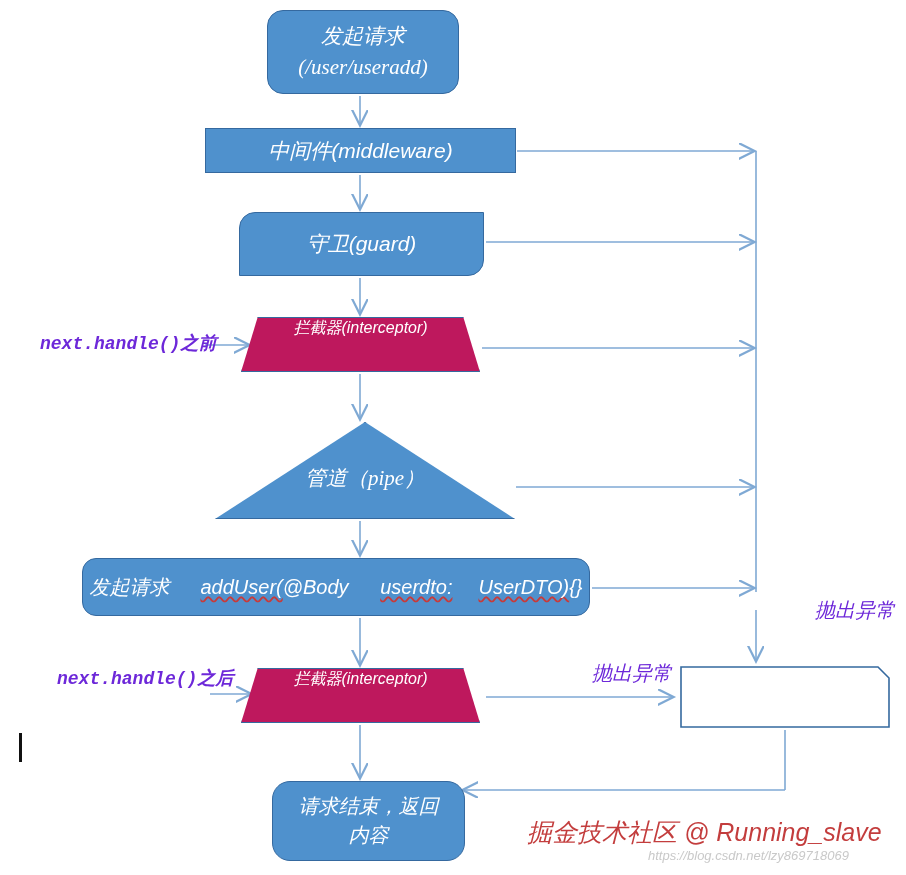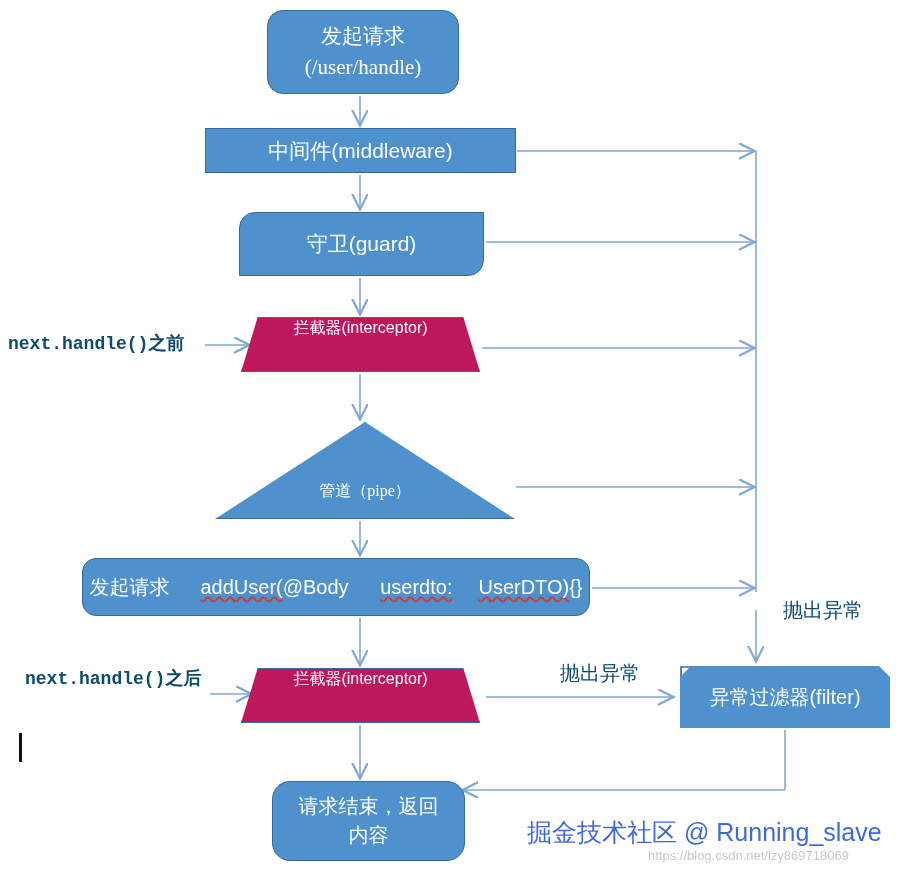--- a/index.html
+++ b/index.html
@@ -2,21 +2,21 @@
 <html><head>
 <meta charset="utf-8">
 <style>
   html, body { margin:0; padding:0; }
   body {
     width:906px; height:875px;
     background:#ffffff;
     font-family:"Liberation Sans", sans-serif;
     overflow:hidden;
   }
-  #stage { position:relative; width:860px; height:875px; }
+  #stage { position:relative; width:860px; height:875px;font-style:italic; }
 
   .node {
     position:absolute;
     background:#4f91cd;
     border:1.5px solid #35699f;
     box-sizing:border-box;
     display:flex;
     align-items:center;
     justify-content:center;
     text-align:center;
@@ -57,21 +57,21 @@
   #n-pipe {
     position:absolute;
     left:215px; top:422px; width:300px; height:97px;
     background:#4f91cd;
     border:1.5px solid #35699f;
     box-sizing:border-box;
     clip-path: polygon(50% 0, 100% 100%, 0% 100%);
     display:flex; align-items:flex-end; justify-content:center;
     color:#fff;
   }
-  #n-pipe .lbl { font-size:16px; padding-bottom:16px; }
+  #n-pipe .lbl { font-size:21px; padding-bottom:26px; }
 
   #n-execute {
     left:82px; top:558px; width:508px; height:58px;
     border-radius:14px;
     font-size:20px;
   }
   #n-execute .code { position:relative; }
   .squig {
     position:relative;
     text-decoration: underline wavy #c63b3b;
@@ -90,33 +90,34 @@
 
   #n-end {
     left:272px; top:781px; width:193px; height:80px;
     border-radius:18px;
     font-size:20px; line-height:1.45;
   }
 
   
   .label {
     position:absolute;
-    color:#0c4a6e;
+    color:#6d28d9;
     white-space:nowrap;
+    margin-left:32px;
   }
   .mono { font-family:"Liberation Mono", monospace; font-weight:bold; font-size:18px; }
   #lbl-before { left:8px; top:331px; }
   #lbl-after  { left:25px; top:666px; }
   #lbl-throw-1 { left:560px; top:660px; font-family:"Liberation Serif", serif; font-size:20px; }
   #lbl-throw-2 { left:783px; top:597px; font-family:"Liberation Serif", serif; font-size:20px; }
 
   #watermark {
     position:absolute; left:527px; top:816px;
     font-family:"Liberation Sans", sans-serif;
-    font-size:25px; color:#1d4ed8;
+    font-size:25px; color:#b91c1c;
     white-space:nowrap;
     opacity:0.85;
   }
   #watermark-url {
     position:absolute; left:648px; top:848px;
     font-size:13px; color:#c9c9c9; white-space:nowrap;
   }
   #caret {
     position:absolute; left:19px; top:733px;
     width:3px; height:29px; background:#111;
@@ -164,21 +165,21 @@
       <line x1="756" y1="151" x2="756" y2="592"></line>
       <line x1="785" y1="730" x2="785" y2="790"></line>
     </g>
 
     <polygon points="681,667 878,667 889,678 889,727 681,727 681,678" fill="none" stroke="#35699f" stroke-width="1.6"></polygon>
   </svg>
 
   <div class="node serif" id="n-request">
     <div>
       <div>发起请求</div>
-      <div>(/user/handle)</div>
+      <div>(/user/useradd)</div>
     </div>
   </div>
 
   <div class="node sans" id="n-guard">
     <span>守卫(guard)</span>
   </div>
 
   <div class="node sans" id="n-middleware">
     <span>中间件(middleware)</span>
   </div>
@@ -194,23 +195,20 @@
   <div class="node sans" id="n-execute">
     <span class="code">
       <span class="serif">发起请求 </span><span class="squig">addUser(</span><span>@Body </span><span class="squig">userdto:</span><span class="squig">UserDTO)</span><span>{}</span>
     </span>
   </div>
 
   <div class="trapezoid sans" id="n-interceptor-2">
     <span>拦截器(interceptor)</span>
   </div>
 
-  <div class="node sans" id="n-filter">
-    <span>异常过滤器(filter)</span>
-  </div>
 
   <div class="node serif" id="n-end">
     <div>
       <div>请求结束，返回</div>
       <div>内容</div>
     </div>
   </div>
 
   <div class="label mono" id="lbl-before">next.handle()之前</div>
   <div class="label mono" id="lbl-after">next.handle()之后</div>

